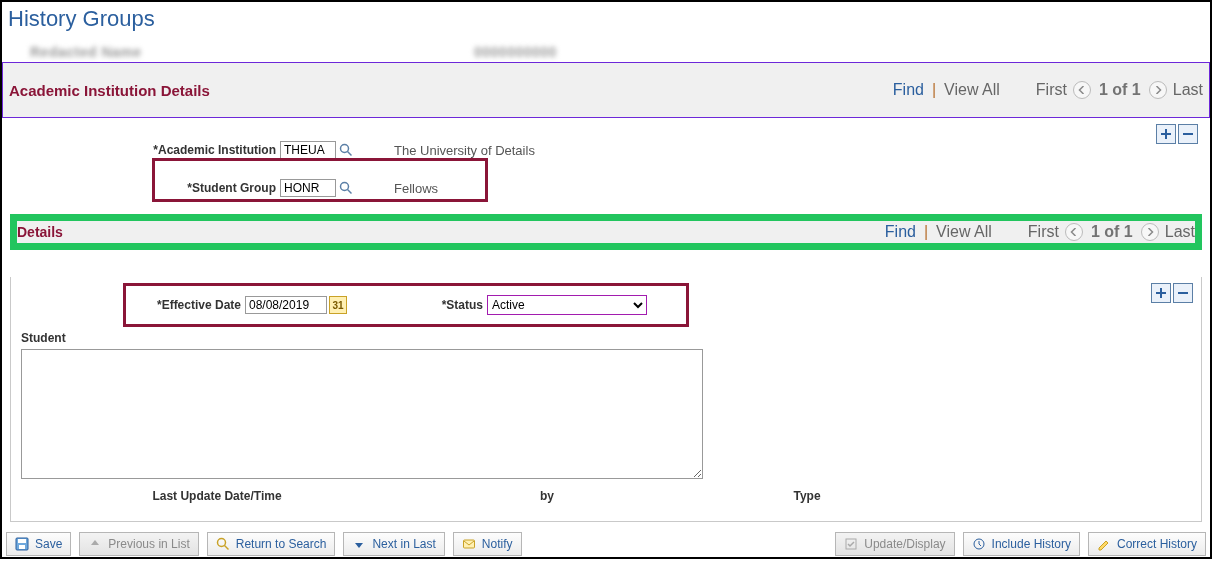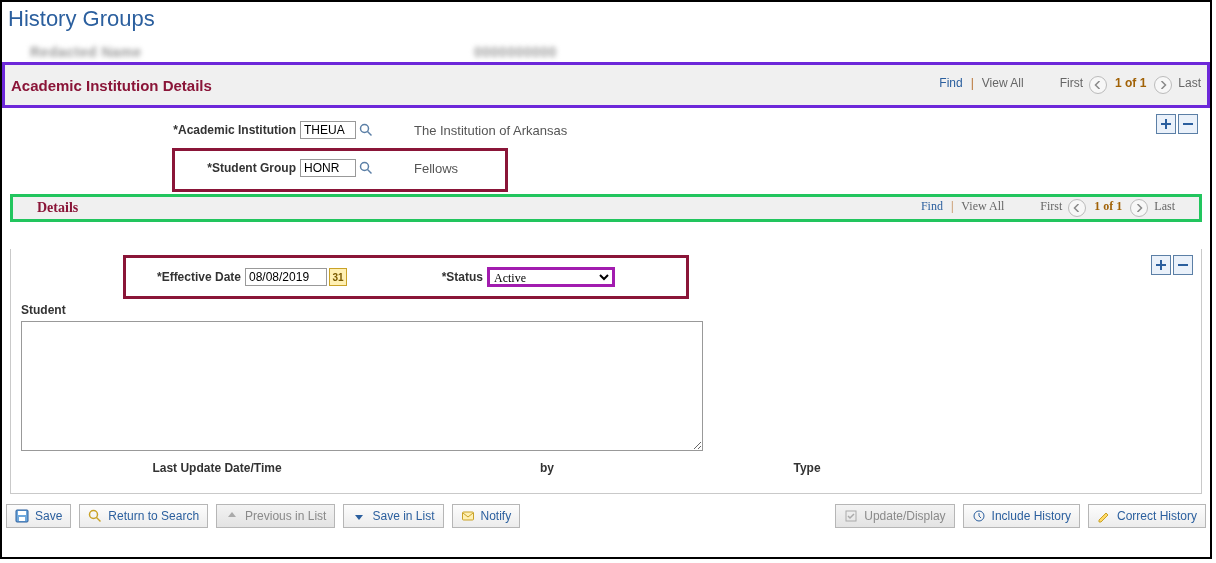--- a/index.html
+++ b/index.html
@@ -1,47 +1,47 @@
 <!DOCTYPE html>
 <html><head>
 <meta charset="utf-8">
 <style>
   html,body { margin:0; padding:0; font-family: Arial, Helvetica, sans-serif; font-size:12px; color:#333; }
   .frame { width:1212px; height:559px; border:2px solid #000; margin:0; position:relative; background:#fff; box-sizing:border-box; }
   .page-title { font-size:22px; color:#2b5f9e; padding:4px 6px 12px 6px; font-weight:400; }
   .blur-row { display:flex; padding:0 0 2px 28px; }
   .blur-box { color:#9a9a9a; filter:blur(2.4px); font-size:14px; font-weight:600; letter-spacing:.5px; }
   .blur-left { width:444px; }
-  .section-bar { background:#f0f0f0; border:3px solid #6d28d9; display:flex; align-items:center; padding:11px 6px; }
+  .section-bar { background:#f0f0f0; border:1px solid #6d28d9; display:flex; align-items:center; padding:18px 6px; }
   .section-title { color:#8a1538; font-weight:700; font-size:15px; flex:0 0 auto; }
   .section-spacer { flex:1 1 auto; }
-  .nav-group { display:flex; gap:6px; color:#2b5f9e; font-size:12px; }
+  .nav-group { display:flex; gap:6px; color:#2b5f9e; font-size:16px; }
   .nav-link { color:#2b5f9e; cursor:pointer; }
   .nav-sep { color:#b87333; padding:0 2px; }
   .nav-dim { color:#666; }
-  .nav-count { color:#a16207; font-weight:700; padding:0 2px; }
+  .nav-count { color:#737373; font-weight:700; padding:0 2px; }
   .arrow-btn { width:16px; height:16px; border:1px solid #bbb; border-radius:50%; background:#f7f7f7; display:inline-flex; align-items:center; justify-content:center; cursor:default; }
   .arrow-btn svg { width:8px; height:8px; }
-  .section-body { position:relative; padding:6px 10px 10px 10px;margin-left:20px; }
+  .section-body { position:relative; padding:16px 10px 10px 10px; }
   .add-del { position:absolute; right:12px; top:6px; display:flex; gap:2px; }
   .sq-btn { width:18px; height:18px; border:1px solid #5b7fa6; background:#eaf1fa; display:flex; align-items:center; justify-content:center; cursor:pointer; }
   .sq-btn svg { width:12px; height:12px; }
   .row { display:flex; align-items:center; height:32px; }
   .lbl { font-weight:700; color:#333; text-align:right; padding-right:4px; }
   .req::before { content:"*"; color:#333; font-weight:700; }
   .txt-input { border:1px solid #999; background:#fff; height:18px; font-size:12px; font-family:inherit; padding:1px 3px; box-sizing:border-box; }
   .lookup-icon { width:16px; height:16px; margin-left:2px; display:inline-flex; align-items:center; justify-content:center; cursor:pointer; }
   .lookup-icon svg { width:14px; height:14px; }
   .desc-text { color:#555; padding-left:40px; font-size:13px; }
   .highlight-box { border:3px solid #8a1538; position:absolute; pointer-events:none; }
   .inner-section { margin:0 0 0 2px; }
-  .inner-bar { background:#f0f0f0; border:3px solid #22c55e; display:flex; align-items:center; padding:2px 24px;font-family:Liberation Serif, serif; }
+  .inner-bar { background:#f0f0f0; border:7px solid #22c55e; display:flex; align-items:center; padding:2px 0; }
   .inner-title { color:#8a1538; font-weight:700; font-size:14px; }
   .inner-body { border:1px solid #c9c9c9; border-top:none; padding:8px 10px 18px 6px; position:relative;margin-top:27px; }
-  .sel { border:3px solid #a21caf; background:#fff; height:20px; font-size:12px; font-family:Liberation Serif, serif; width:128px; }
+  .sel { border:1px solid #a21caf; background:#fff; height:20px; font-size:12px; font-family:Liberation Sans, sans-serif; width:160px; }
   .cal-icon { width:16px; height:16px; margin-left:2px; display:inline-flex; align-items:center; justify-content:center; cursor:pointer; background:#fff0b3; border:1px solid #c9a227; }
   .cal-icon span { font-size:10px; font-weight:700; color:#7a5a00; }
   .comments-lbl { font-weight:700; padding:6px 0 4px 4px; }
   textarea.comments { width:682px; height:130px; border:1px solid #999; resize:both; font-family:inherit; font-size:12px; padding:3px; box-sizing:border-box; display:block; margin-left:4px; }
   .meta-row { display:flex; padding:10px 0 0 0; font-weight:700; color:#333; }
   .meta-col1 { width:400px; text-align:center; }
   .meta-col2 { width:260px; text-align:center; }
   .meta-col3 { width:260px; text-align:center; }
   .toolbar { display:flex; align-items:flex-start; padding:10px 4px; gap:8px; }
   .tb-btn { display:inline-flex; align-items:center; gap:6px; height:22px; padding:0 8px; border:1px solid #b6b6b6; background:linear-gradient(#fdfdfd,#ececec); cursor:pointer; color:#2b5f9e; font-size:12px; }
@@ -102,21 +102,21 @@
 
     <div class="row">
       <div class="lbl req" style="width:264px;">Academic Institution</div>
       <input class="txt-input" style="width: 56px;" value="THEUA">
       <span class="lookup-icon">
         <svg viewBox="0 0 14 14">
             <circle cx="5.5" cy="5.5" r="4" fill="none" stroke="#5b7fa6" stroke-width="1.5"></circle>
             <path d="M8.5 8.5l4 4" stroke="#5b7fa6" stroke-width="1.5"></path>
           </svg>
       </span>
-      <span class="desc-text">The Institution of Arkansas</span>
+      <span class="desc-text">The University of Details</span>
     </div>
 
     <div class="row" style="margin-top:6px;">
       <div class="lbl req" style="width:264px;">Student Group</div>
       <input class="txt-input" style="width: 56px;" value="HONR">
       <span class="lookup-icon">
         <svg viewBox="0 0 14 14">
             <circle cx="5.5" cy="5.5" r="4" fill="none" stroke="#5b7fa6" stroke-width="1.5"></circle>
             <path d="M8.5 8.5l4 4" stroke="#5b7fa6" stroke-width="1.5"></path>
           </svg>
@@ -195,44 +195,44 @@
     <div class="tb-btn">
       <span class="tb-icon">
           <svg viewBox="0 0 14 14">
             <rect x="1" y="1" width="12" height="12" rx="1" fill="#6fa8dc" stroke="#2b5f9e"></rect>
             <rect x="3" y="2" width="8" height="4" fill="#fff"></rect>
             <rect x="4" y="8" width="6" height="4" fill="#fff"></rect>
           </svg>
         </span>
       <span>Save</span>
     </div>
+    <div class="tb-btn disabled">
+      <span class="tb-icon">
+          <svg viewBox="0 0 14 14">
+            <path d="M7 3l-4 5h8z" fill="#aaa"></path>
+          </svg>
+        </span>
+      <span>Previous in List</span>
+    </div>
     <div class="tb-btn">
       <span class="tb-icon">
           <svg viewBox="0 0 14 14">
             <circle cx="5.5" cy="5.5" r="4" fill="none" stroke="#c9a227" stroke-width="1.5"></circle>
             <path d="M8.5 8.5l4 4" stroke="#c9a227" stroke-width="1.5"></path>
           </svg>
         </span>
       <span>Return to Search</span>
     </div>
-    <div class="tb-btn disabled">
-      <span class="tb-icon">
-          <svg viewBox="0 0 14 14">
-            <path d="M7 3l-4 5h8z" fill="#aaa"></path>
-          </svg>
-        </span>
-      <span>Previous in List</span>
-    </div>
     <div class="tb-btn">
       <span class="tb-icon">
           <svg viewBox="0 0 14 14">
             <path d="M7 11l-4-5h8z" fill="#2b5f9e"></path>
           </svg>
         </span>
-      <span>Save in List</span>
+      <span>Next in Last</span>
     </div>
     <div class="tb-btn">
       <span class="tb-icon">
           <svg viewBox="0 0 14 14">
             <rect x="1.5" y="3" width="11" height="8" rx="1" fill="#fff0b3" stroke="#c9a227"></rect>
             <path d="M2 4l5 4 5-4" fill="none" stroke="#c9a227"></path>
           </svg>
         </span>
       <span>Notify</span>
     </div>

